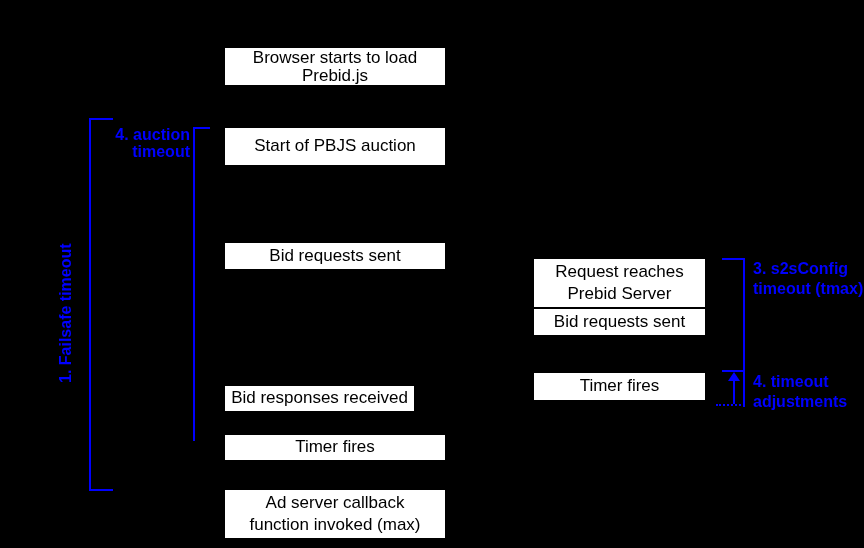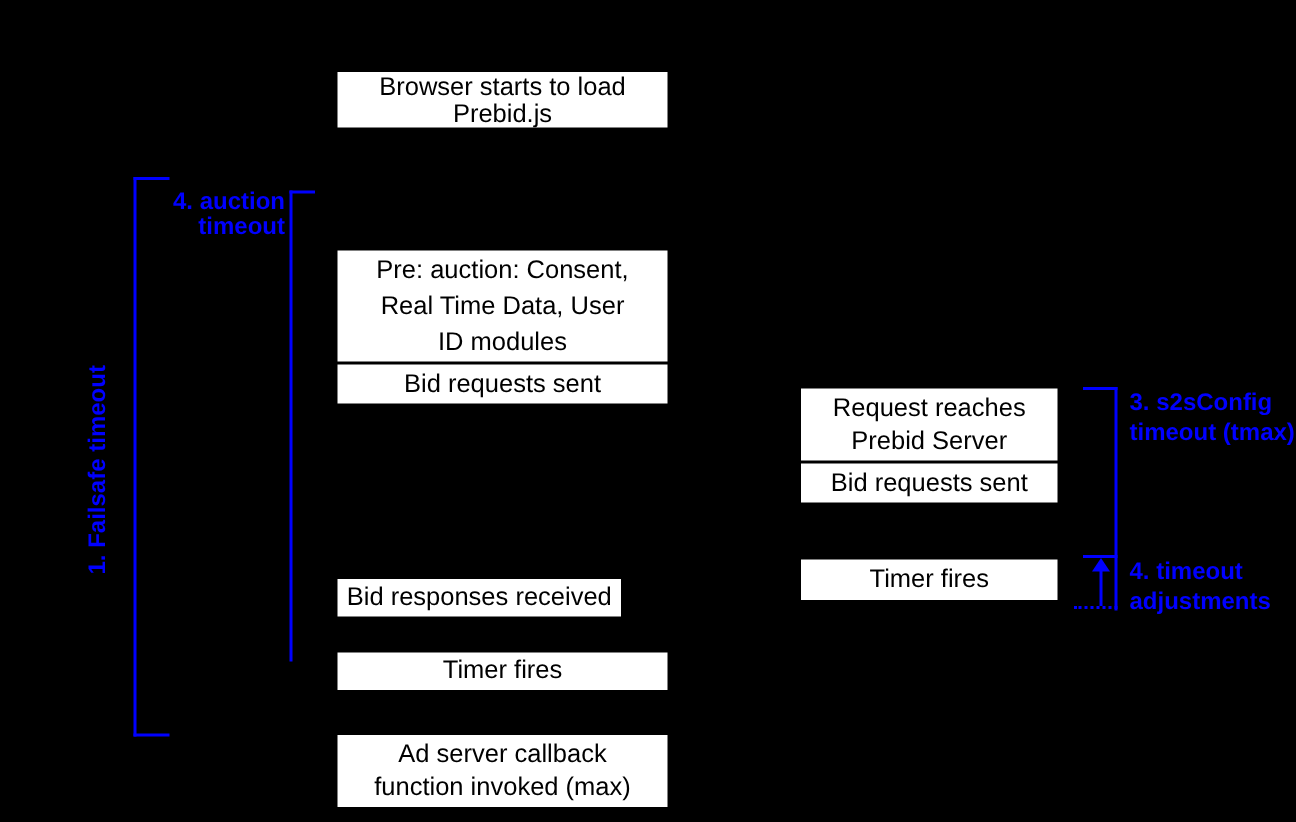--- a/index.html
+++ b/index.html
@@ -63,24 +63,24 @@
 </style>
 </head>
 <body>
 
 <div id="canvas">
 
   <div class="box" style="left:225px;top:48px;width:220px;height:37px;">
     <span class="inner lh18 w185">Browser starts to load Prebid.js</span>
   </div>
 
+  <div class="box" style="left:225px;top:128px;width:220px;height:37px;">
+    <span class="inner">Start of PBJS auction</span>
+  </div>
 
-  <div class="box" style="left:225px;top:167px;width:220px;height:74px;">
-    <span class="inner lh24 w180">Pre: auction: Consent, Real Time Data, User ID modules</span>
-  </div>
 
   <div class="box" style="left:225px;top:243px;width:220px;height:26px;">
     <span class="inner">Bid requests sent</span>
   </div>
 
   <div class="box" style="left:225px;top:386px;width:189px;height:25px;">
     <span class="inner">Bid responses received</span>
   </div>
 
   <div class="box" style="left:225px;top:435px;width:220px;height:25px;">

